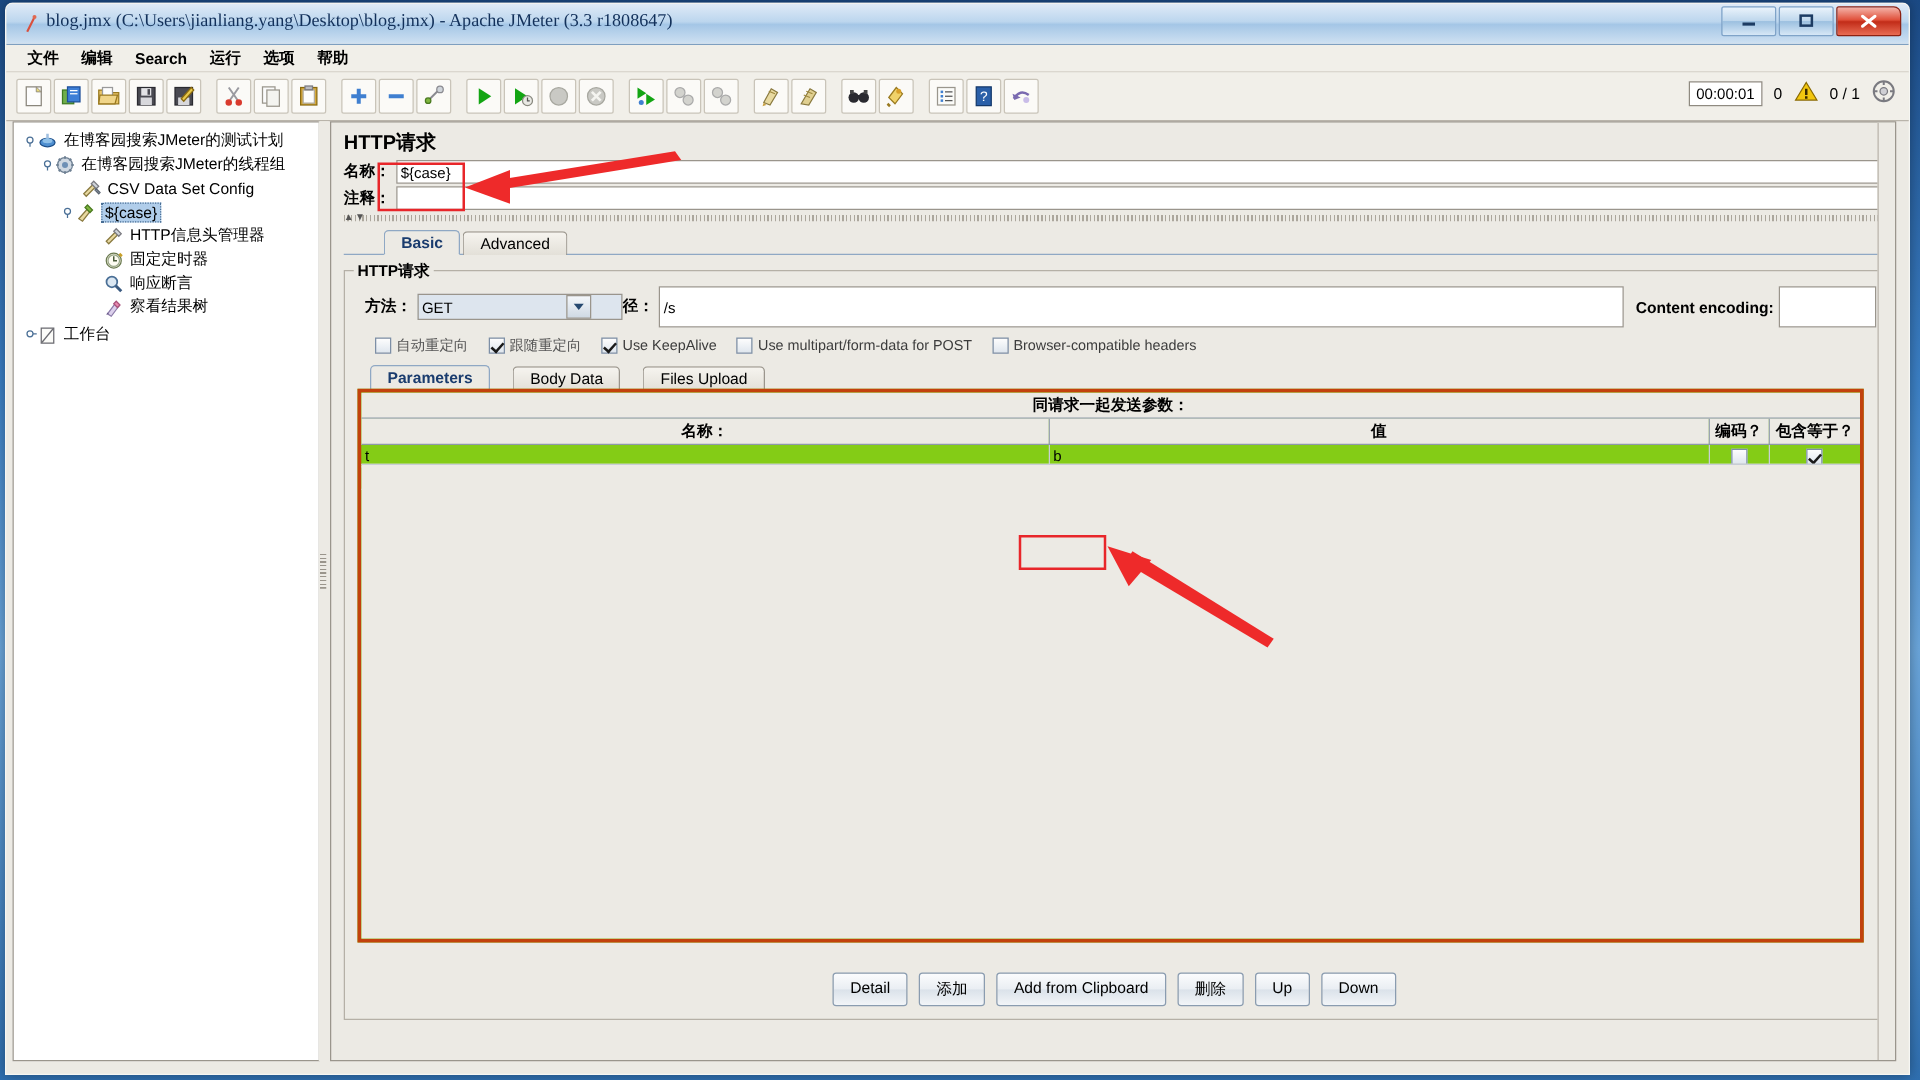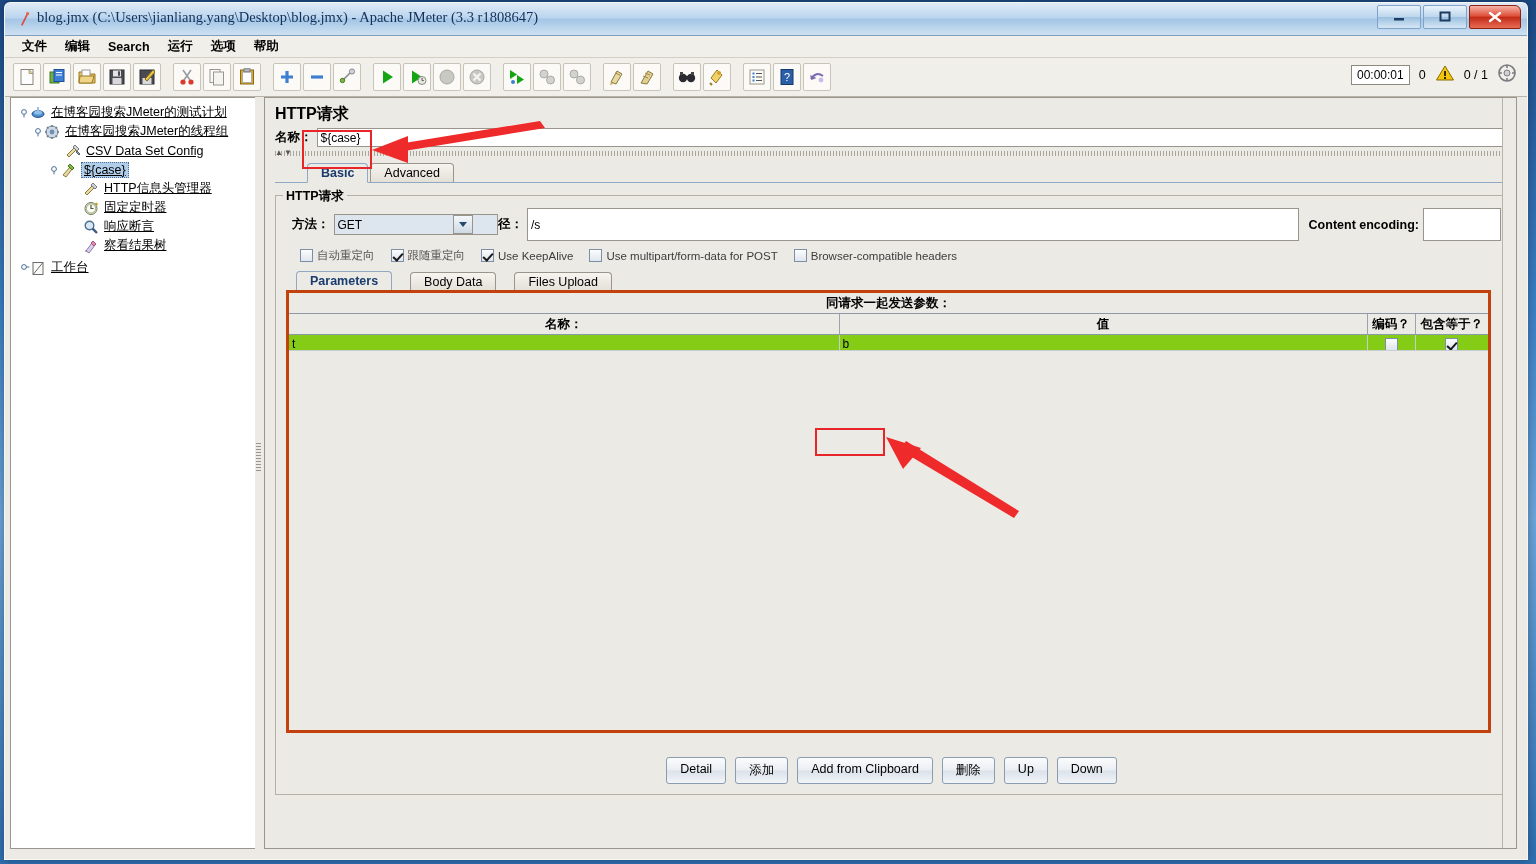--- a/index.html
+++ b/index.html
@@ -73,21 +73,21 @@
   .warn-count{font-size:12.5px;color:#000;}
   .thread-count{font-size:12.5px;color:#000;}
   
   .content{position:absolute;left:0;top:92px;right:0;bottom:0;}
   .tree-panel{
     position:absolute;left:5px;top:2px;width:244px;bottom:10px;
     background:#fff;border:1px solid #9a958c;overflow:hidden;
   }
   .tree{padding:5px 0 0 6px;font-size:12.5px;color:#000;}
   .tnode{display:flex;align-items:center;height:19px;white-space:nowrap;position:relative;}
-  .tnode .lbl{margin-left:3px;text-decoration:underline;}
+  .tnode .lbl{margin-left:3px;}
   .tnode .lbl.sel{background:#b0cdea;border:1px dotted #4a6f96;padding:0 2px;}
   .handle{width:11px;height:11px;display:inline-block;position:relative;}
   .tico{width:16px;height:16px;display:inline-block;margin-right:2px;flex:0 0 16px;}
   .splitter{
     position:absolute;left:250px;top:2px;width:8px;bottom:10px;background:#eceae4;
   }
   .splitter .grip{
     position:absolute;left:1px;top:46%;width:5px;height:28px;
     background:repeating-linear-gradient(180deg,#9a958c 0 1px,#eceae4 1px 3px);
   }
@@ -101,21 +101,21 @@
     font-family:"Liberation Sans",sans-serif;
   }
   .row-line{display:flex;align-items:center;margin:0 8px 2px 10px;}
   .row-label{font-size:12.5px;font-weight:bold;color:#000;white-space:nowrap;margin-right:4px;}
   .txt{
     flex:1;height:19px;border:1px solid #9a958c;background:#fff;
     font-size:12px;color:#000;padding:1px 3px;box-sizing:border-box;
     font-family:"Liberation Sans",sans-serif;line-height:17px;
   }
   
-  .tabs{display:flex;align-items:flex-start;margin:6px 0 0 10px;height:20px;border-bottom:1px solid #8fa8c4;padding-left:32px;}
+  .tabs{display:flex;align-items:center;margin:6px 0 0 10px;height:20px;border-bottom:1px solid #8fa8c4;padding-left:32px;}
   .tab{
     padding:2px 13px;font-size:12.5px;border:1px solid #9a958c;border-bottom:none;
     background:linear-gradient(180deg,#f6f4ef,#e3e0d8);margin-right:2px;
     border-radius:4px 4px 0 0;color:#000;position:relative;top:1px;
   }
   .tab.active{background:#eceae4;border-color:#8fa8c4;color:#1a3c6e;font-weight:bold;border-bottom:1px solid #eceae4;}
   
   .grp{
     border:1px solid #b5b0a6;margin:8px 8px 0 10px;padding:8px 6px 6px 6px;position:relative;
   }
@@ -559,20 +559,24 @@
 
     <div class="main-panel">
 
       <div class="panel-title">HTTP请求</div>
 
       <div class="row-line">
         <span class="row-label">名称：</span>
         <span class="txt" style="flex:1">${case}</span>
       </div>
 
+      <div class="row-line">
+        <span class="row-label">注释：</span>
+        <span class="txt" style="flex:1"></span>
+      </div>
 
       <div class="dotted-divider">
         <span class="dd-arrows">▲▼</span>
       </div>
 
       <div class="tabs">
         <div class="tab active">Basic</div>
         <div class="tab">Advanced</div>
       </div>
 

